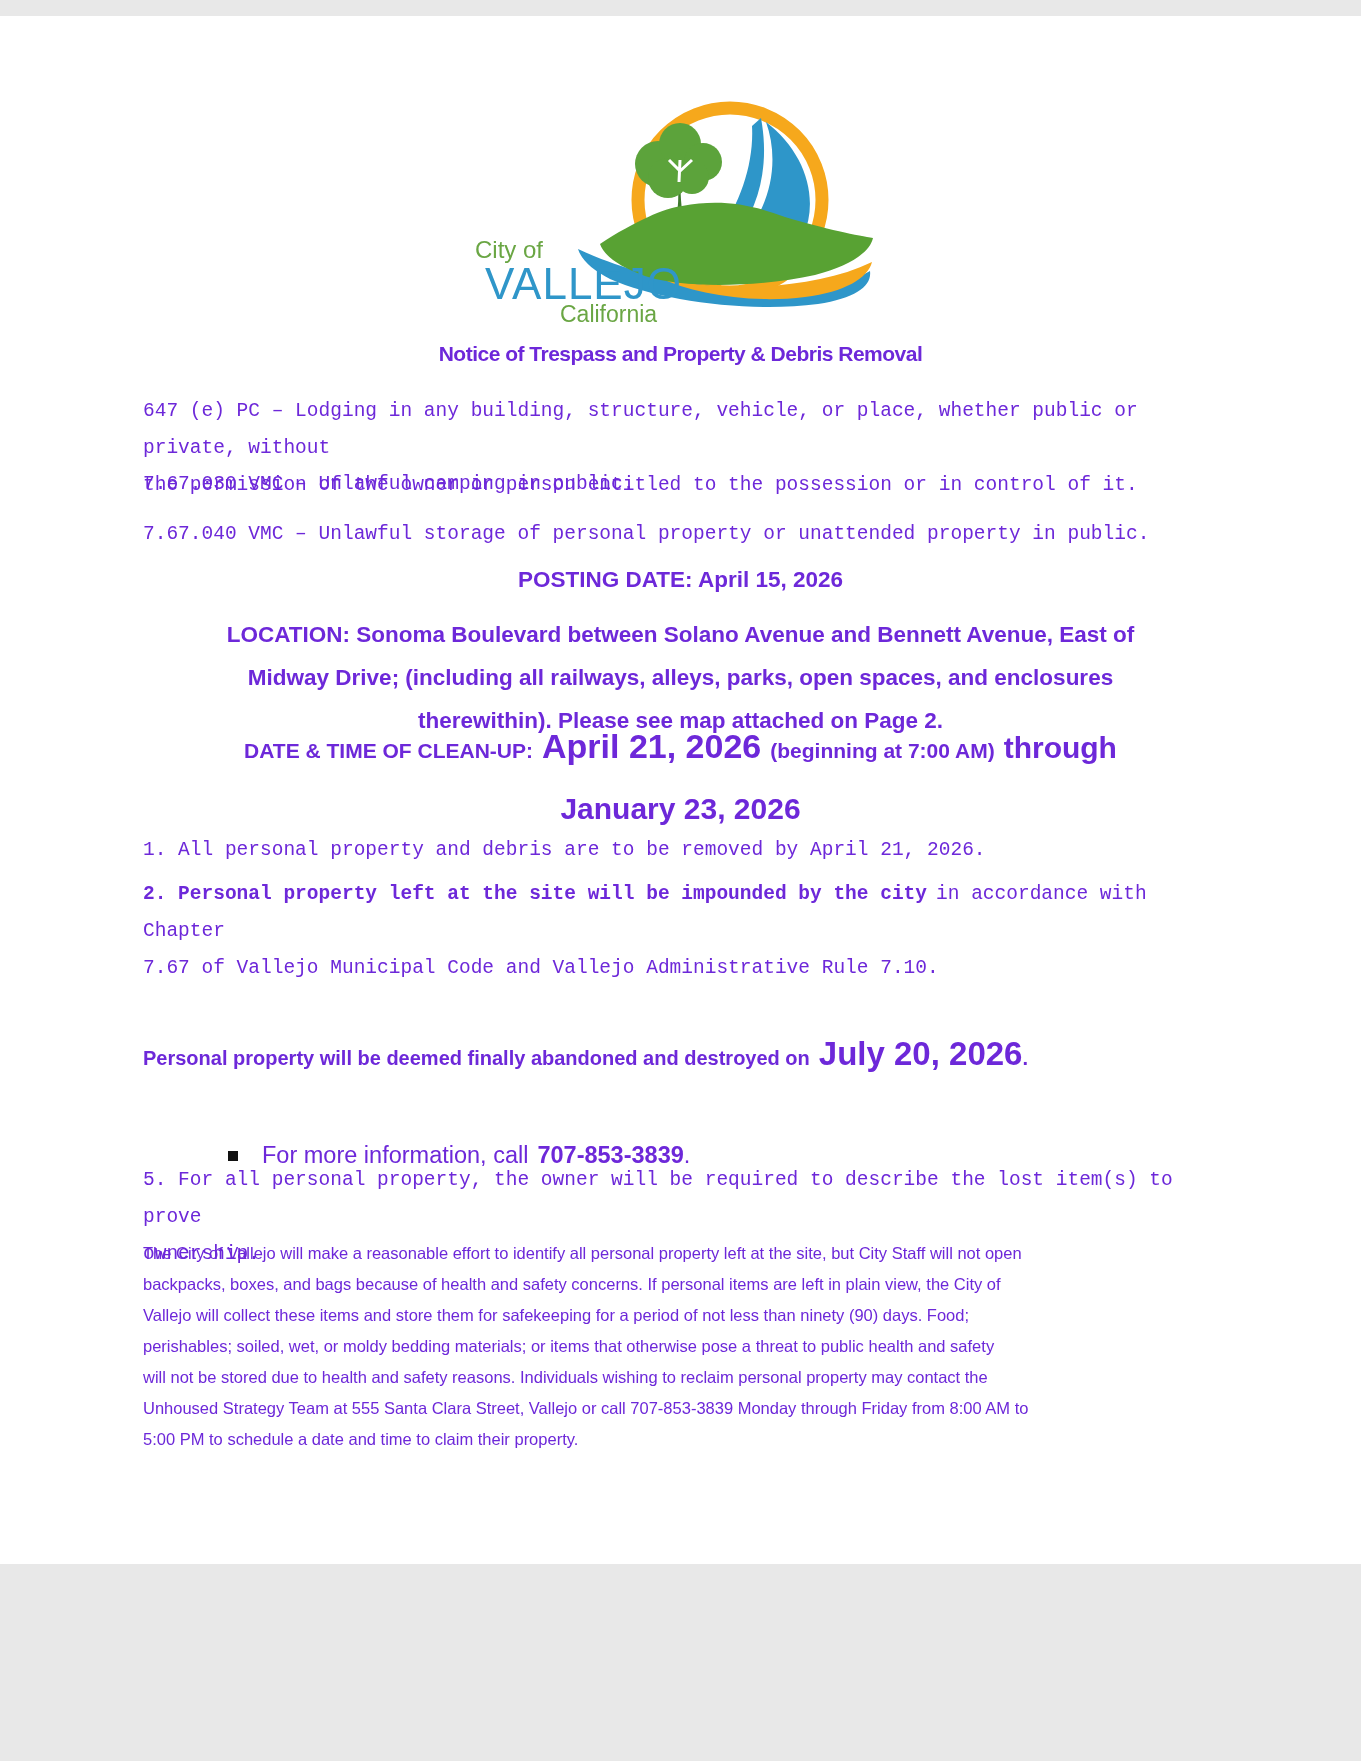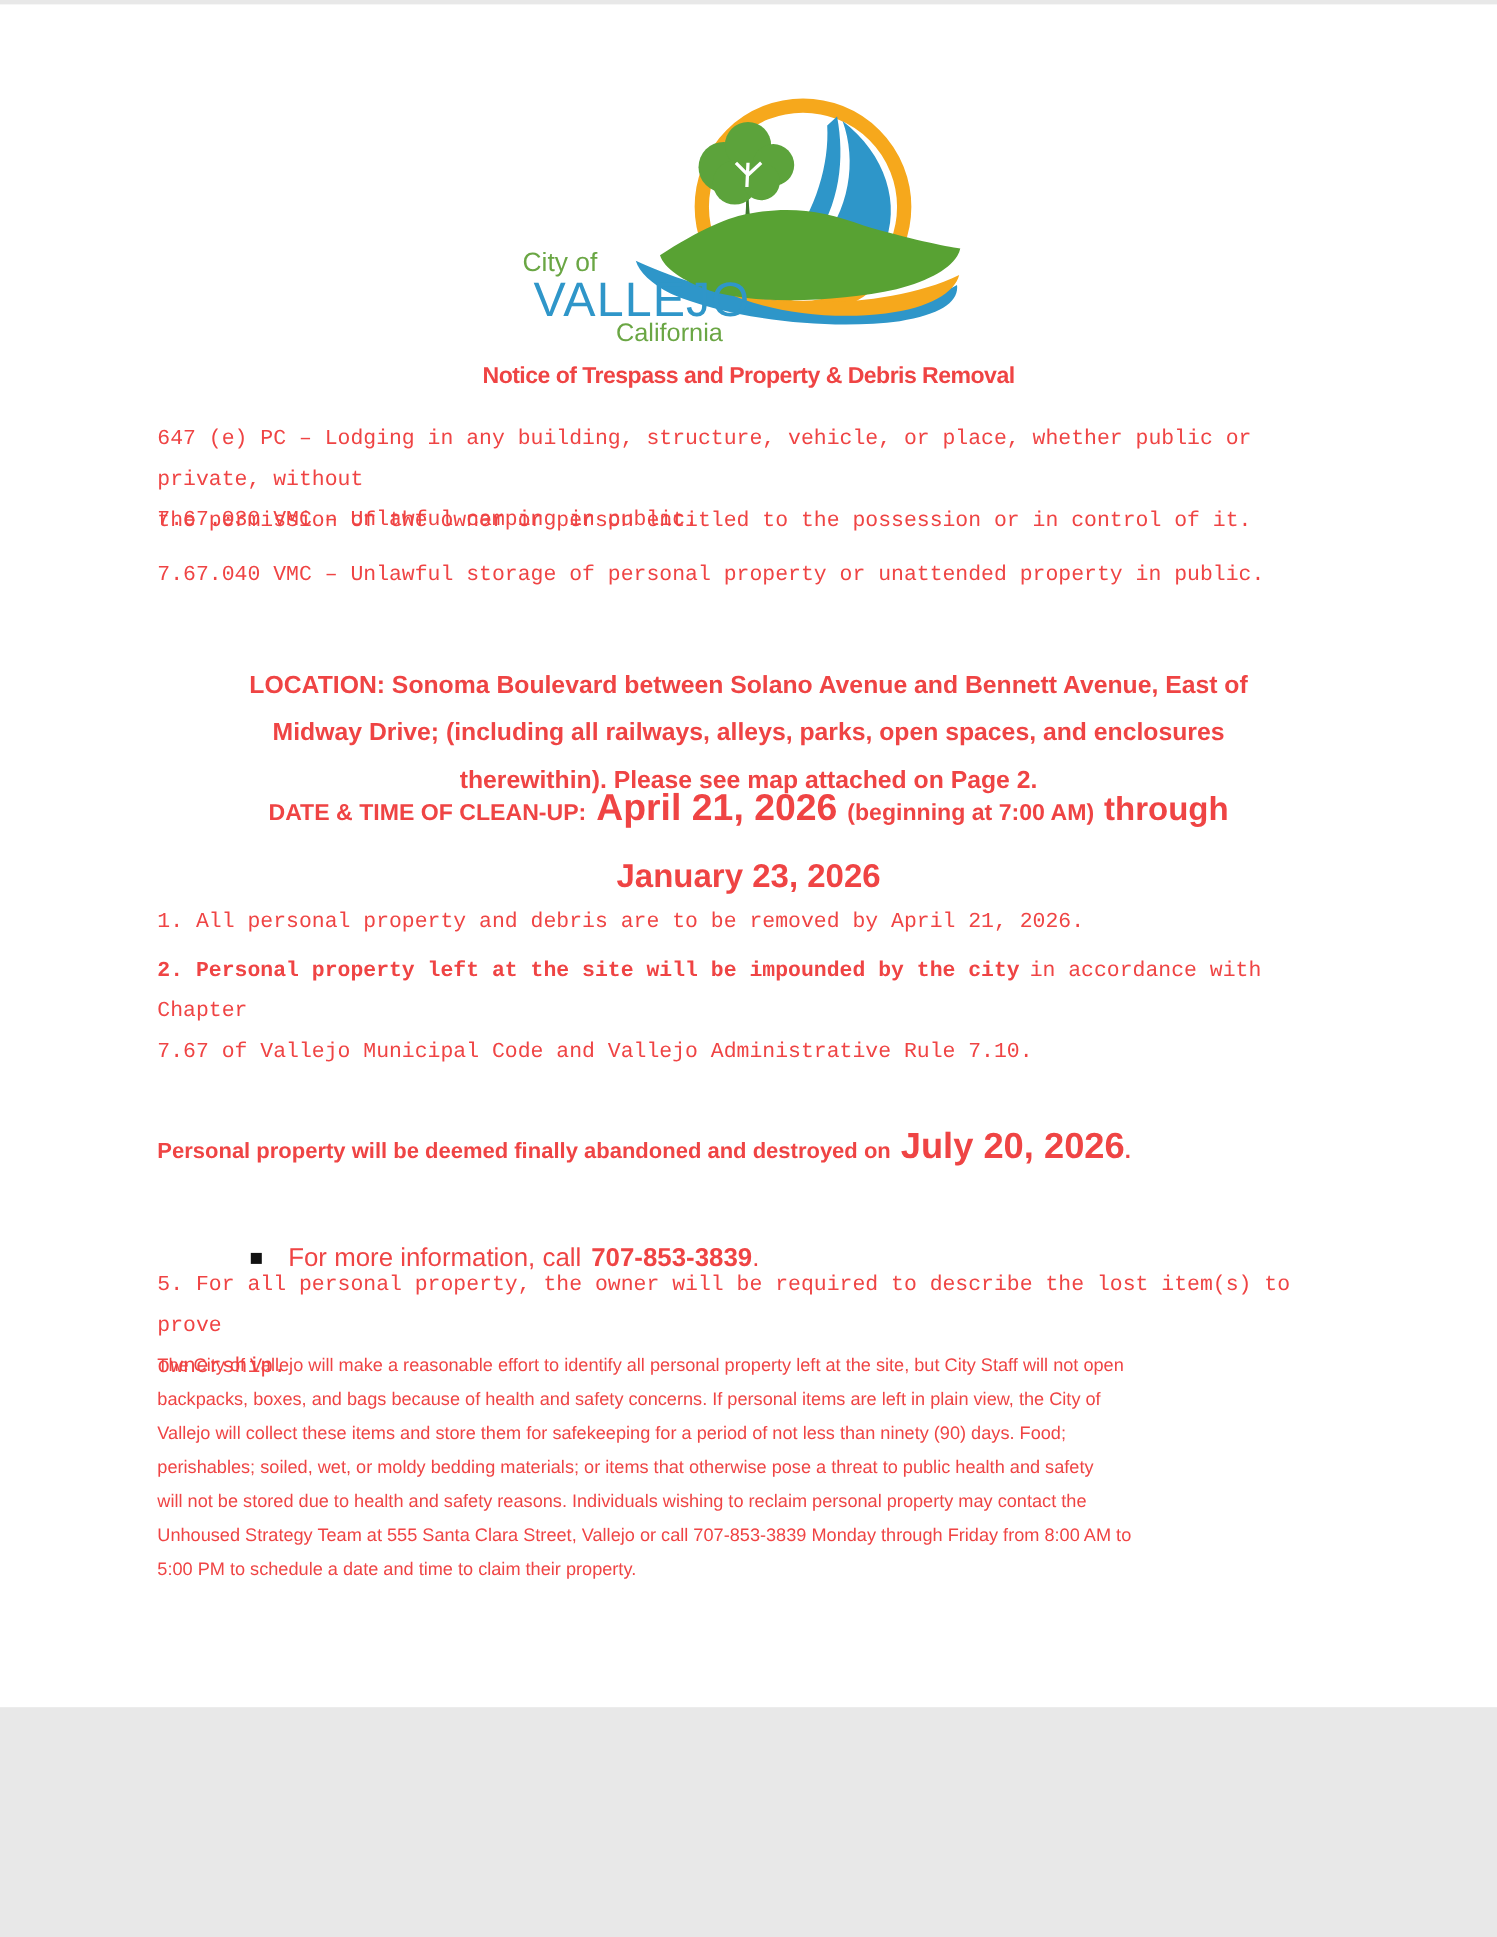--- a/index.html
+++ b/index.html
@@ -1,18 +1,18 @@
 <!DOCTYPE html>
 <html><head>
 <meta charset="utf-8">
 <style>
   html,body { margin:0; padding:0; background:#e8e8e8; }
   .page {
-    position:relative; width:1361px; height:1548px; margin:4px auto;
-    background:#ffffff; color:#ef4444;
+    position:relative; width:1361px; height:1548px; margin:16px auto;
+    background:#ffffff; color:#6d28d9;
     font-family:"Liberation Sans","DejaVu Sans",sans-serif;
     overflow:hidden;
   }
   .blk { position:absolute; left:143px; width:1075px; }
   .center { text-align:center; }
   .prelines { white-space:pre-line; }
   .body-text { font-size:19.5px; line-height:37px;font-family:Liberation Mono, monospace; }
   .gap { margin-right:9px; }
 
   .logo-wrap { position:absolute; top:70px; left:420px; width:455px; height:240px; }
@@ -87,20 +87,21 @@
     </svg>
   </div>
 
   <div class="blk center doc-title">Notice of Trespass and Property &amp; Debris Removal</div>
 
   <div class="blk body-text prelines p-pc">647 (e) PC – Lodging in any building, structure, vehicle, or place, whether public or private, without
 the permission of the owner or person entitled to the possession or in control of it.</div>
   <div class="blk body-text p-camping">7.67.030 VMC – Unlawful camping in public.</div>
   <div class="blk body-text p-storage">7.67.040 VMC – Unlawful storage of personal property or unattended property in public.</div>
 
+  <div class="blk center posting">POSTING DATE: April 15, 2026</div>
 
   <div class="blk center prelines location">LOCATION: Sonoma Boulevard between Solano Avenue and Bennett Avenue, East of
 Midway Drive; (including all railways, alleys, parks, open spaces, and enclosures
 therewithin). Please see map attached on Page 2.</div>
 
   <div class="blk center cleanup">
     <span class="small gap">DATE &amp; TIME OF CLEAN-UP:</span><span class="big gap">April 21, 2026</span><span class="small gap">(beginning at 7:00 AM)</span><span class="mid">through</span><br>
     <span class="mid">January 23, 2026</span>
   </div>
 

